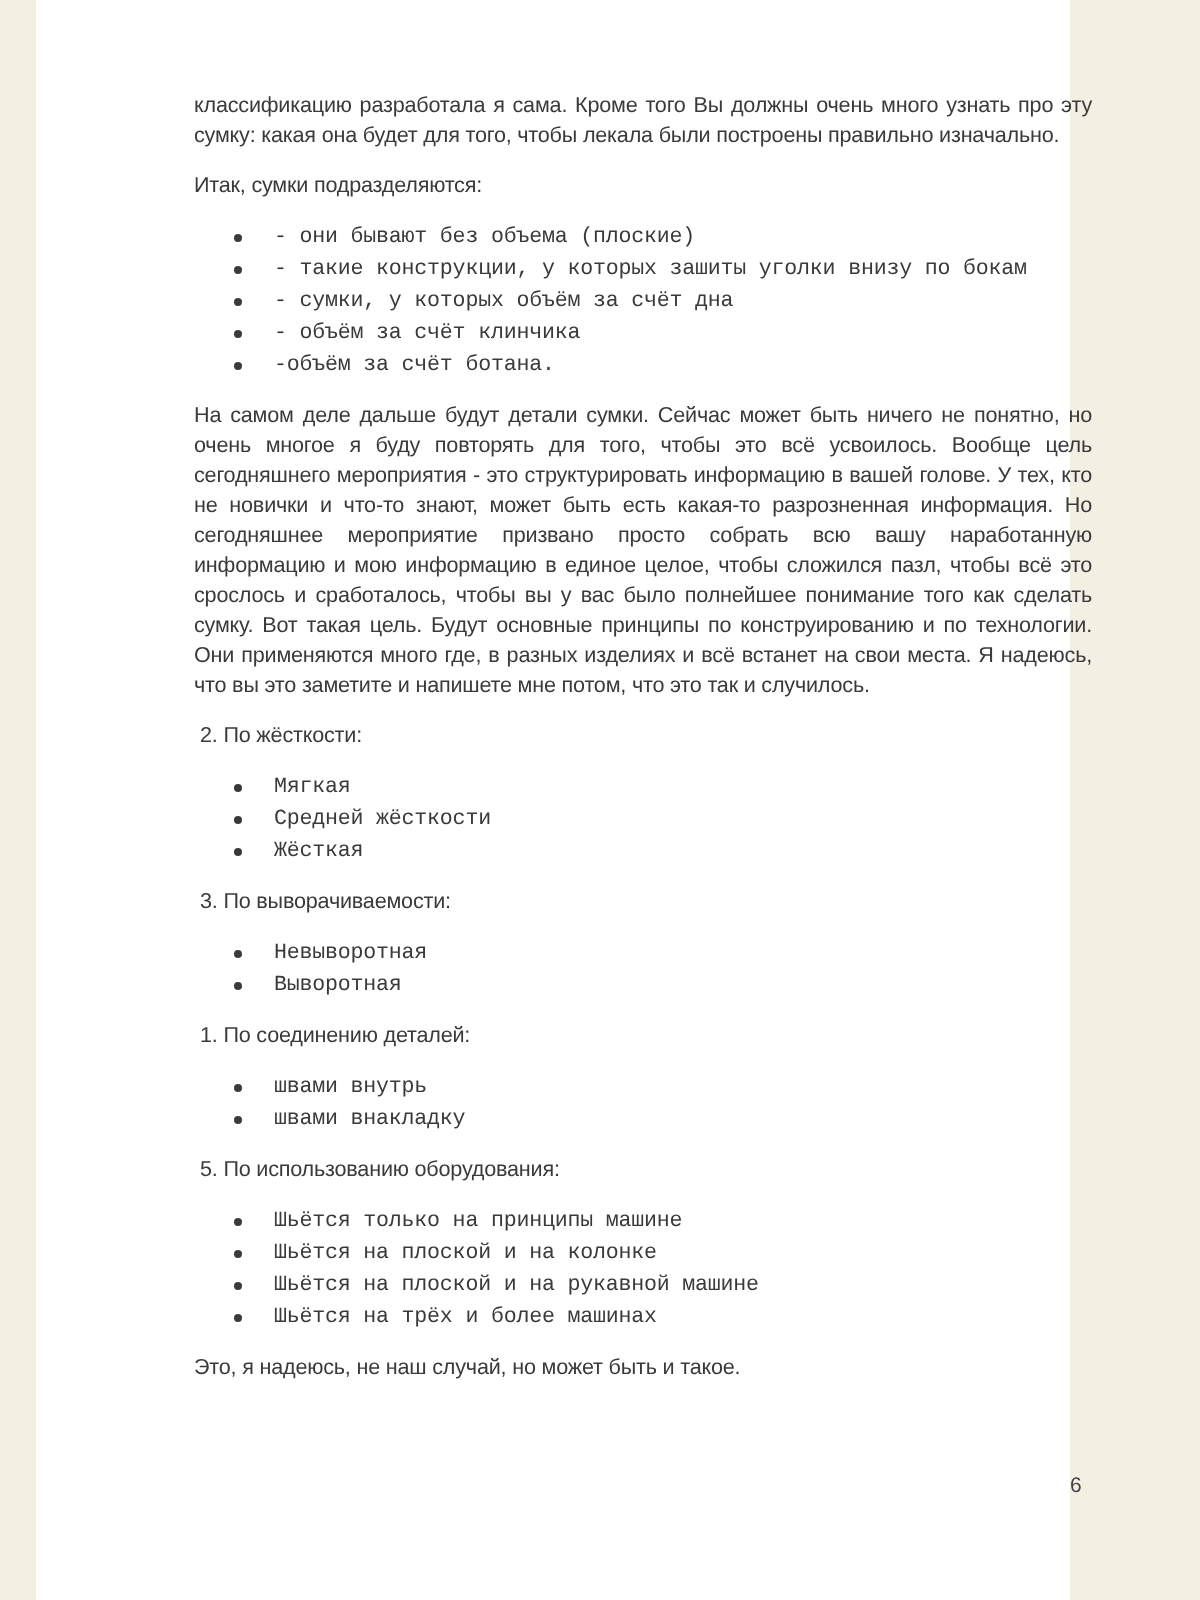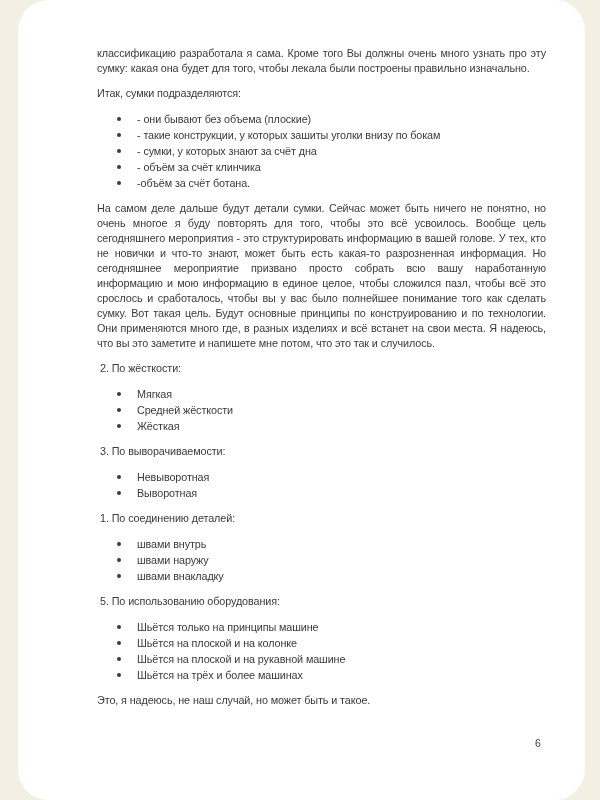--- a/index.html
+++ b/index.html
@@ -11,24 +11,23 @@
     height: 800px;
     position: relative;
     background: #f3f0e3;
     font-family: "Liberation Sans", sans-serif;
     overflow: hidden;
   }
   .paper {
     position: absolute;
     left: 18px;
     top: 0;
-    width: 567px;
+    width: 517px;
     height: 800px;
     background: #ffffff;
-    border-radius: 31px;
   }
   .content {
     position: absolute;
     left: 79px;
     top: 46px;
     width: 449px;
     color: #3a3a3a;
     font-size: 10.8px;
     line-height: 15px;
     letter-spacing: -0.1px;
@@ -44,20 +43,21 @@
   }
   ul.blist {
     list-style: none;
     margin: 10px 0 10px 0;
     padding: 0;
   }
   ul.blist li {
     display: flex;
     align-items: flex-start;
     line-height: 16px;
+    font-family: Liberation Mono, monospace;
   }
   .dot {
     flex: 0 0 auto;
     width: 4px;
     height: 4px;
     border-radius: 50%;
     background: #3a3a3a;
     margin: 6px 16px 0 20px;
   }
   .gap-before {
@@ -84,21 +84,21 @@
       <li>
           <span class="dot"></span>
           <span>- они бывают без объема (плоские)</span>
         </li>
       <li>
           <span class="dot"></span>
           <span>- такие конструкции, у которых зашиты уголки внизу по бокам</span>
         </li>
       <li>
           <span class="dot"></span>
-          <span>- сумки, у которых знают за счёт дна</span>
+          <span>- сумки, у которых объём за счёт дна</span>
         </li>
       <li>
           <span class="dot"></span>
           <span>- объём за счёт клинчика</span>
         </li>
       <li>
           <span class="dot"></span>
           <span>-объём за счёт ботана.</span>
         </li>
     </ul>
@@ -134,24 +134,20 @@
     </ul>
 
     <p class="para heading">1. По соединению деталей:</p>
     <ul class="blist">
       <li>
           <span class="dot"></span>
           <span>швами внутрь</span>
         </li>
       <li>
           <span class="dot"></span>
-          <span>швами наружу</span>
-        </li>
-      <li>
-          <span class="dot"></span>
           <span>швами внакладку</span>
         </li>
     </ul>
 
     <p class="para heading gap-before">5. По использованию оборудования:</p>
     <ul class="blist">
       <li>
           <span class="dot"></span>
           <span>Шьётся только на принципы машине</span>
         </li>

